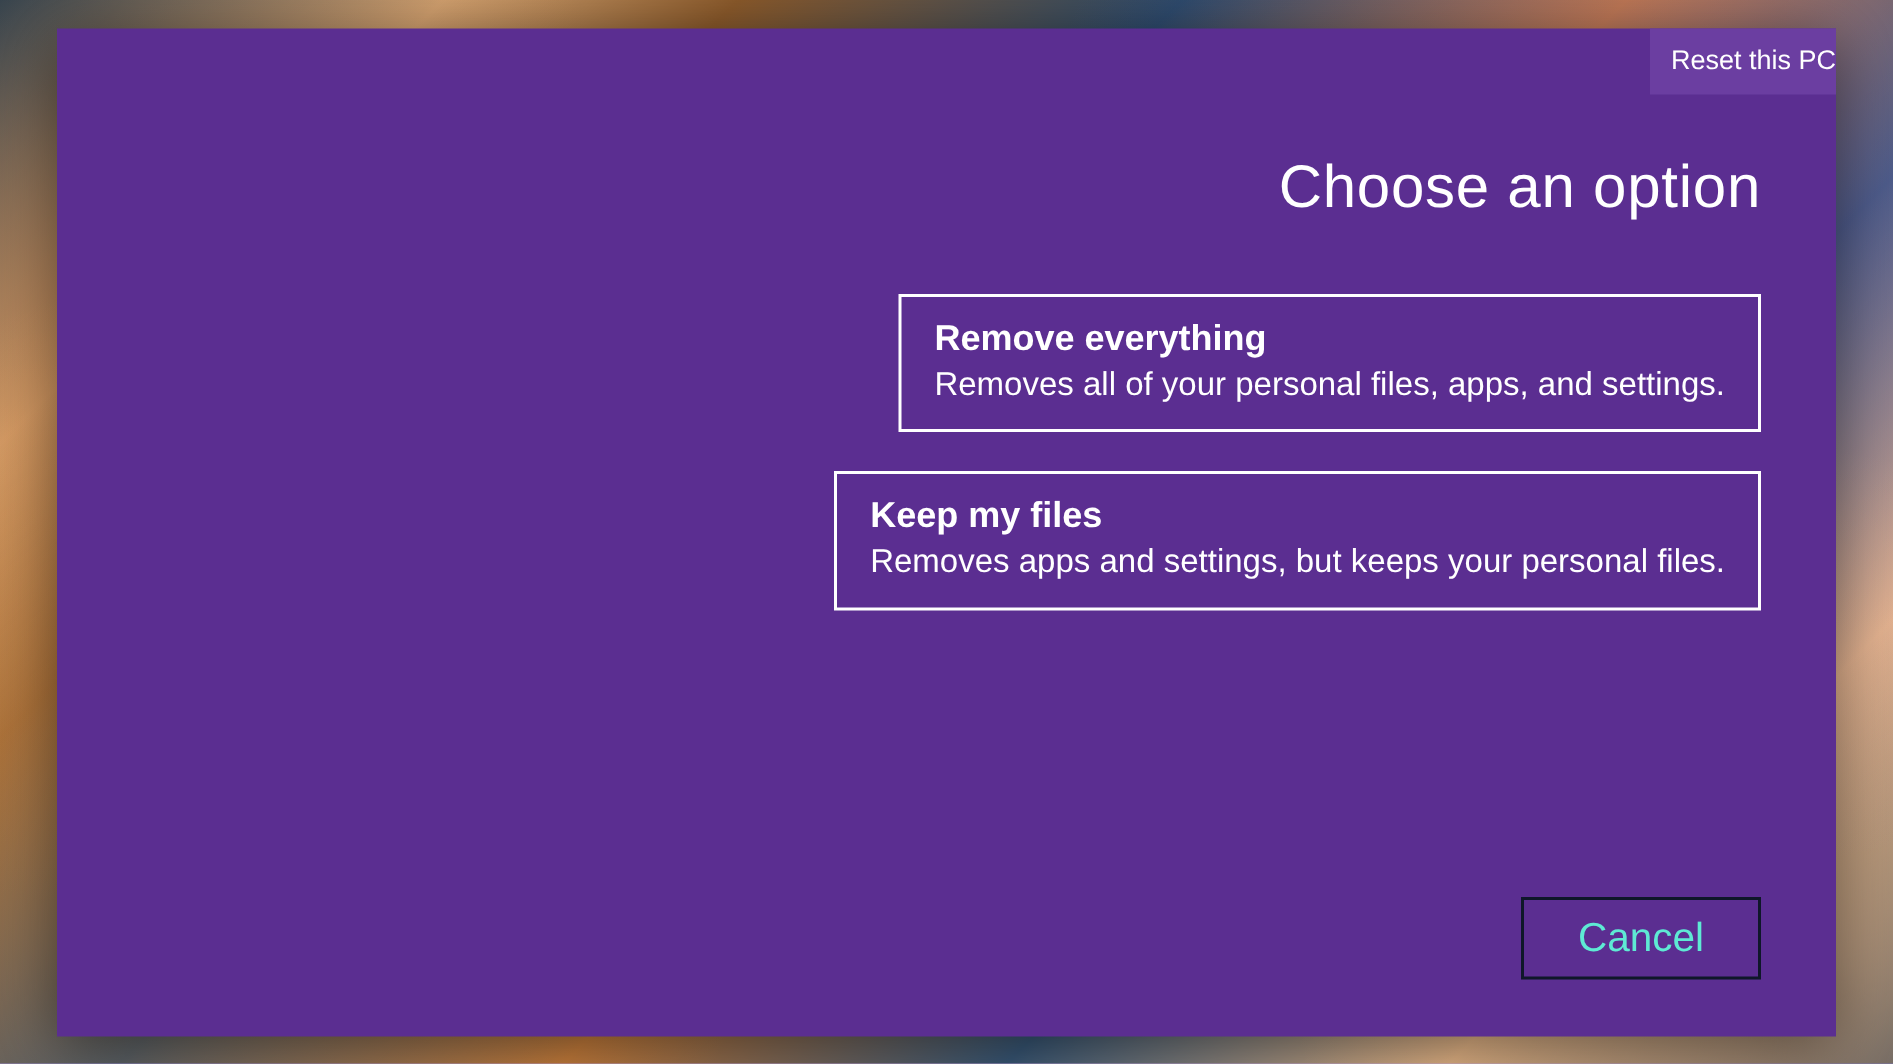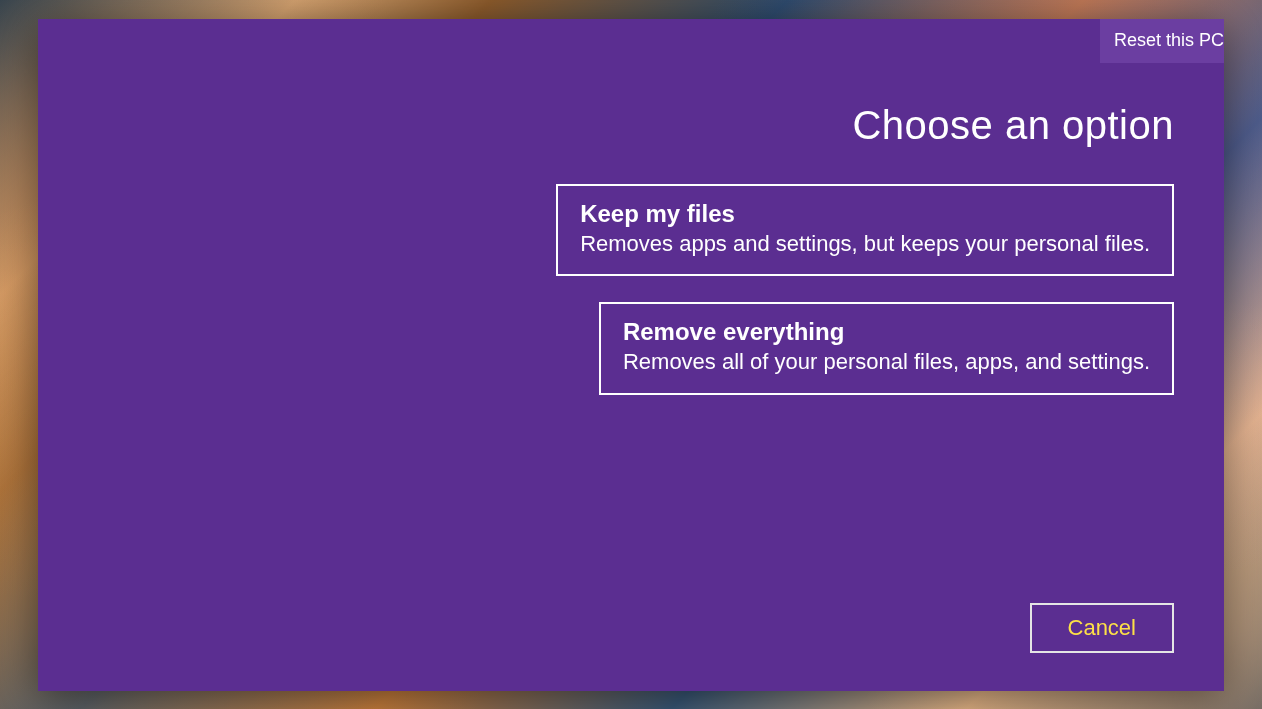--- a/index.html
+++ b/index.html
@@ -68,21 +68,21 @@
       flex: 1;
       padding: 40px 50px 30px 50px;
       display: flex;
       flex-direction: column;
       color: #ffffff;
     }
     
     .heading {
       font-size: 40px;
       font-weight: 300;
-      margin-bottom: 36px;
+      margin-bottom: 48px;
       letter-spacing: 0.5px;
     }
     
     .options {
       display: flex;
       flex-direction: column;
       gap: 26px;
     }
     
     .option-card {
@@ -110,24 +110,24 @@
     }
     
     .footer {
       margin-top: auto;
       display: flex;
       justify-content: flex-end;
       padding-bottom: 8px;
     }
     
     .cancel-btn {
-      border: 2px solid #e5e5e5;
+      border: 2px solid #0f172a;
       background: transparent;
-      color: #fde047;
-      font-size: 22px;
+      color: #5eead4;
+      font-size: 27px;
       font-family: inherit;
       font-weight: 400;
       padding: 10px 36px;
       cursor: pointer;
     }
   </style>
 </head>
 <body>
 
 <div class="dialog">
@@ -136,27 +136,27 @@
     <span>Reset this PC</span>
   </div>
 
   <div class="content">
 
     <h1 class="heading">Choose an option</h1>
 
     <div class="options">
 
       <button class="option-card">
-        <span class="option-title">Keep my files</span>
-        <span class="option-desc">Removes apps and settings, but keeps your personal files.</span>
+        <span class="option-title">Remove everything</span>
+        <span class="option-desc">Removes all of your personal files, apps, and settings.</span>
       </button>
 
       <button class="option-card">
-        <span class="option-title">Remove everything</span>
-        <span class="option-desc">Removes all of your personal files, apps, and settings.</span>
+        <span class="option-title">Keep my files</span>
+        <span class="option-desc">Removes apps and settings, but keeps your personal files.</span>
       </button>
 
     </div>
 
     <div class="footer">
       <button class="cancel-btn">Cancel</button>
     </div>
 
   </div>
 

